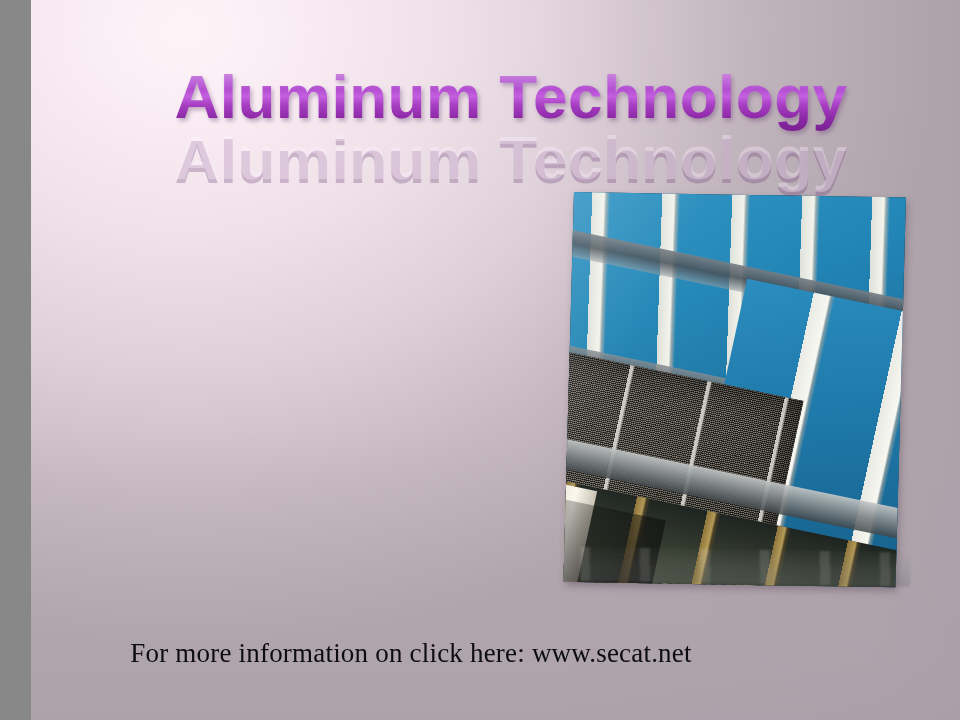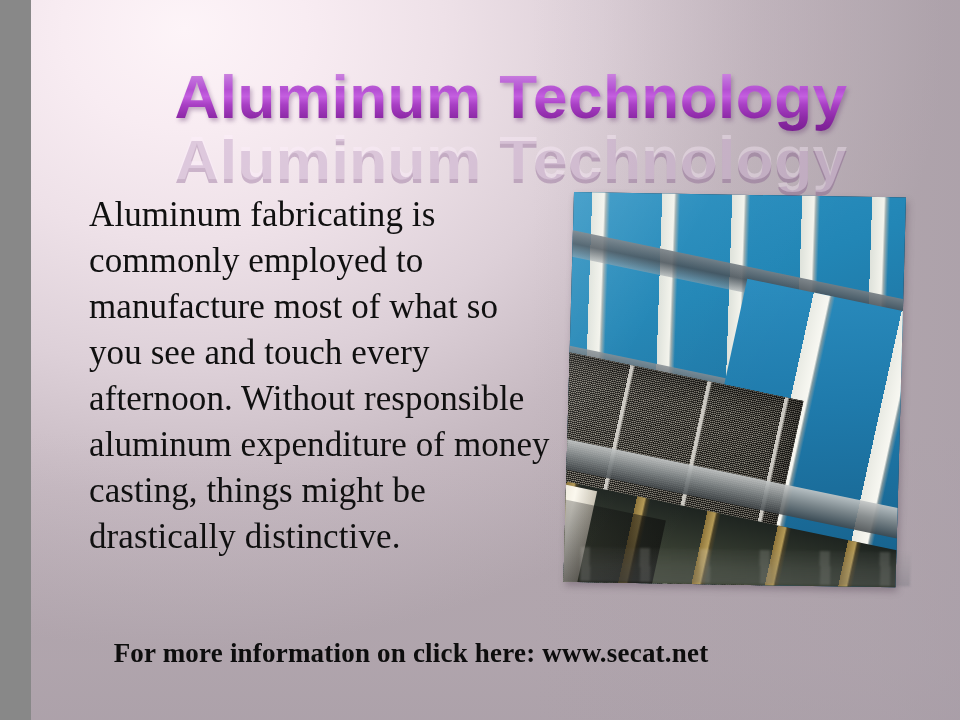--- a/index.html
+++ b/index.html
@@ -100,21 +100,21 @@
   }
 
   
   .footer {
     position: absolute;
     left: 0;
     top: 638px;
     width: 760px;
     text-align: center;
     font-size: 27px;
-    font-weight: bold;
+    font-weight: normal;
     color: #0d0d0d;
     letter-spacing: 0.2px;
     z-index: 6;
   }
   .footer-text { display: inline-block; }
 
   
   .photo-stage {
     position: absolute;
     left: 543px;
@@ -292,21 +292,20 @@
 <body>
 
 <div id="slide">
 
   <div class="title-wrap">
     <div class="title-shadow">Aluminum Technology</div>
     <div class="title-hi">Aluminum Technology</div>
     <div class="title">Aluminum Technology</div>
   </div>
 
-  <div class="body-text">Aluminum fabricating is commonly employed to manufacture most of what so you see and touch every afternoon. Without responsible aluminum expenditure of money casting, things might be drastically distinctive.</div>
 
   <div class="photo-stage">
     <div class="photo-frame">
       <div class="photo-inner">
         <div class="layer glazing-top"></div>
         <div class="layer transom-a"></div>
         <div class="layer transom-b"></div>
         <div class="layer glazing-right"></div>
         <div class="layer glazing-right-mullions"></div>
         <div class="layer mesh"></div>

